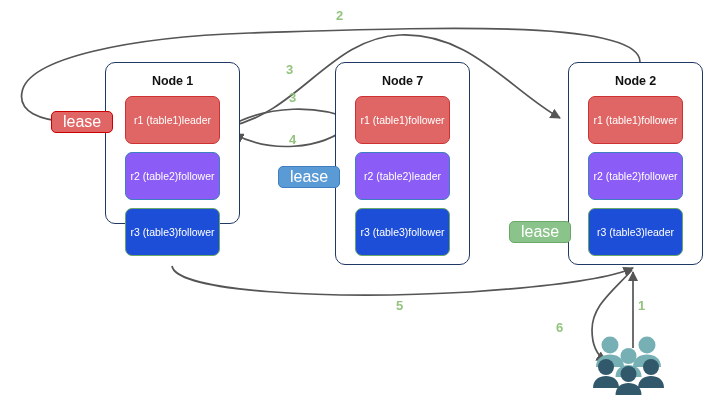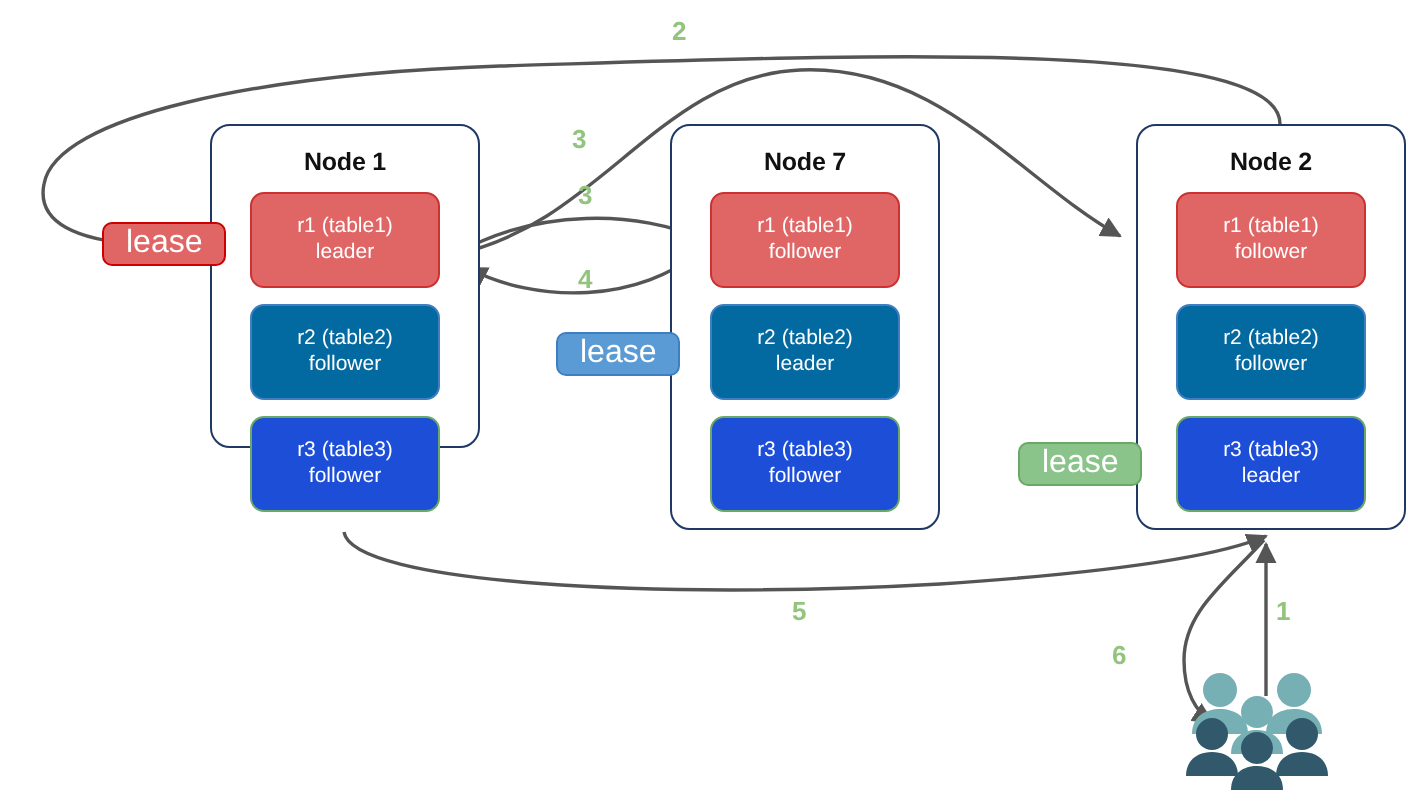--- a/index.html
+++ b/index.html
@@ -43,31 +43,31 @@
     margin-bottom: 8px;
     letter-spacing: -0.1px;
   }
   .replica {
     box-sizing: border-box;
     margin: 0 auto 8px auto;
     width: 95px;
     height: 48px;
     border-radius: 7px;
     display: flex;
-    flex-direction: column;
+    flex-direction: row;
     align-items: center;
     justify-content: center;
     color: #ffffff;
     font-size: 10.5px;
     line-height: 13px;
     text-align: center;
   }
   .replica .r-line { display: block; }
   .replica.red   { background: #e06666; border: 1.3px solid #cc3232; }
-  .replica.blue  { background: #0369a1; border: 1.3px solid #3d7fc0; }
+  .replica.blue  { background: #8b5cf6; border: 1.3px solid #3d7fc0; }
   .replica.green { background: #1d4ed8; border: 1.3px solid #6aa86a; }
 
   .lease {
     position: absolute;
     box-sizing: border-box;
     height: 22px;
     padding: 0 11px;
     display: flex;
     align-items: center;
     justify-content: center;

